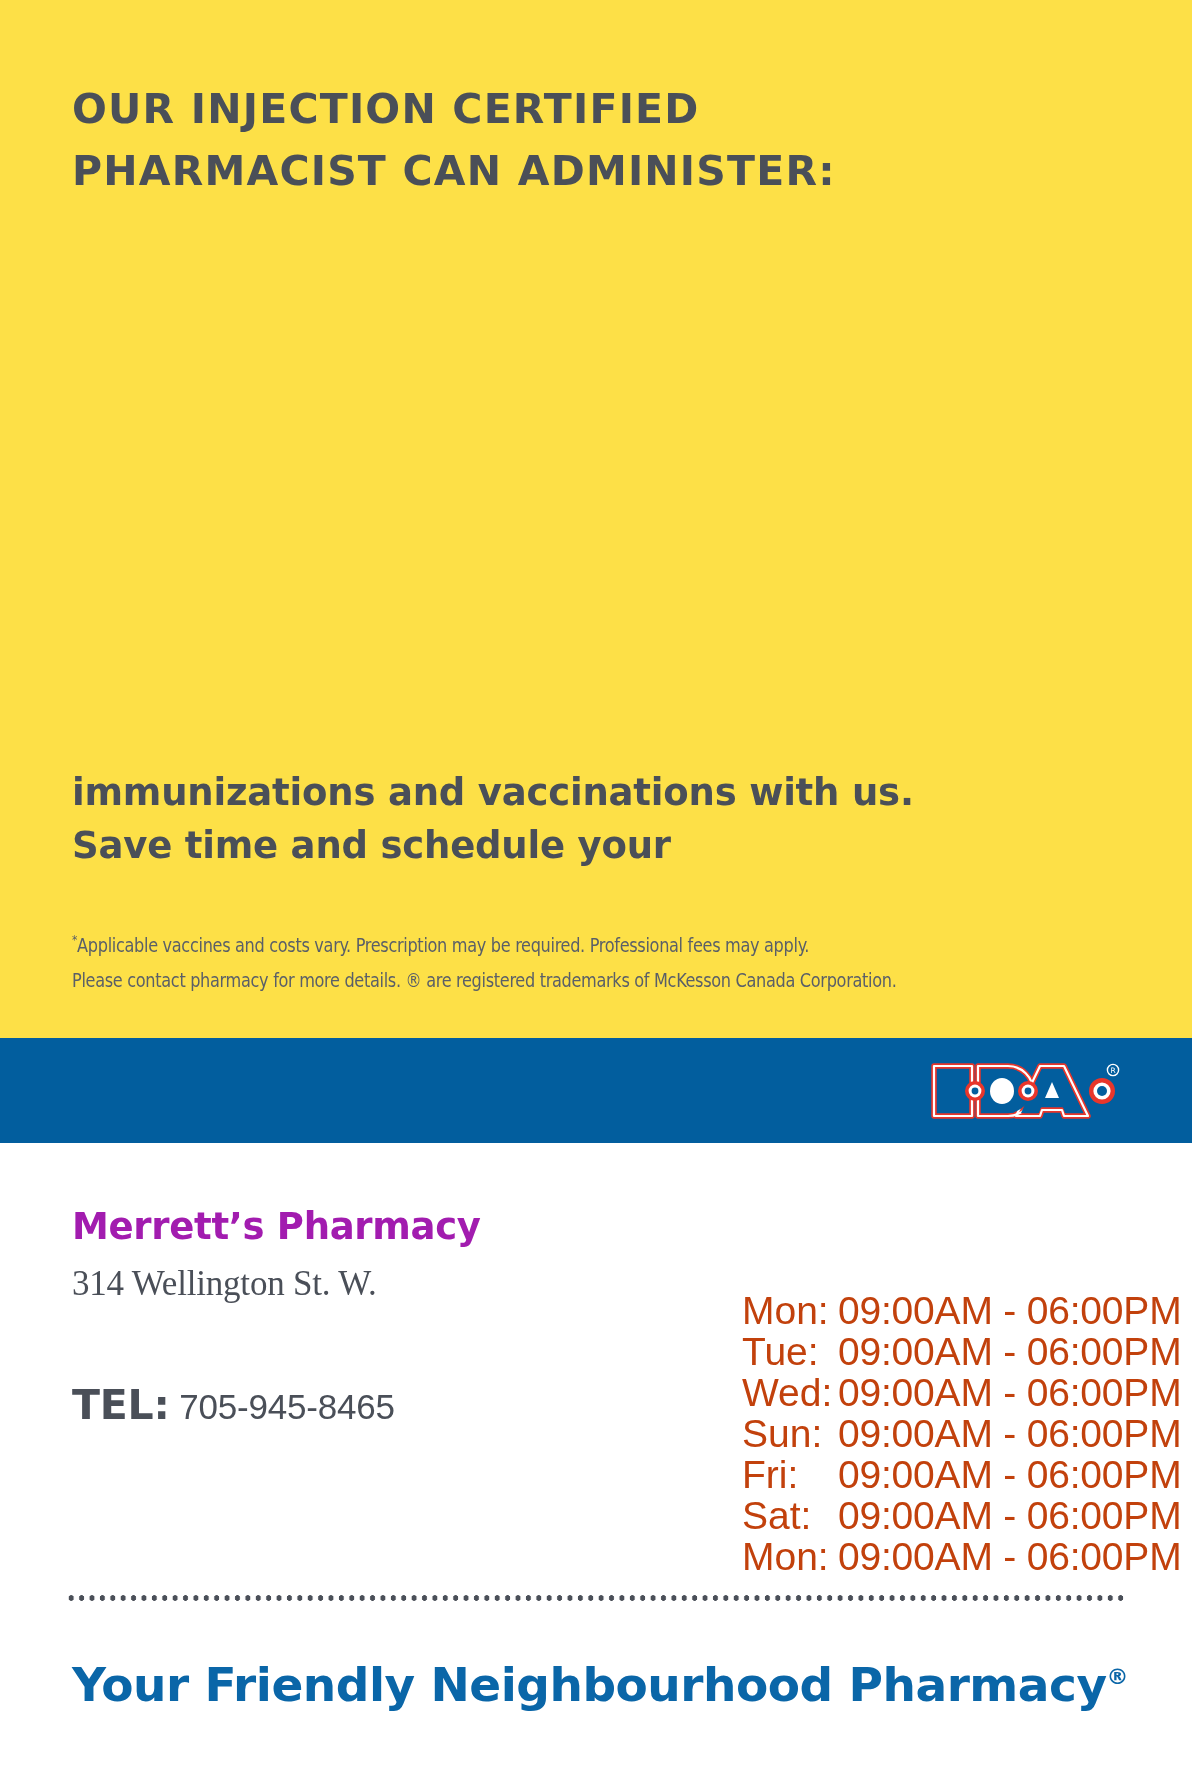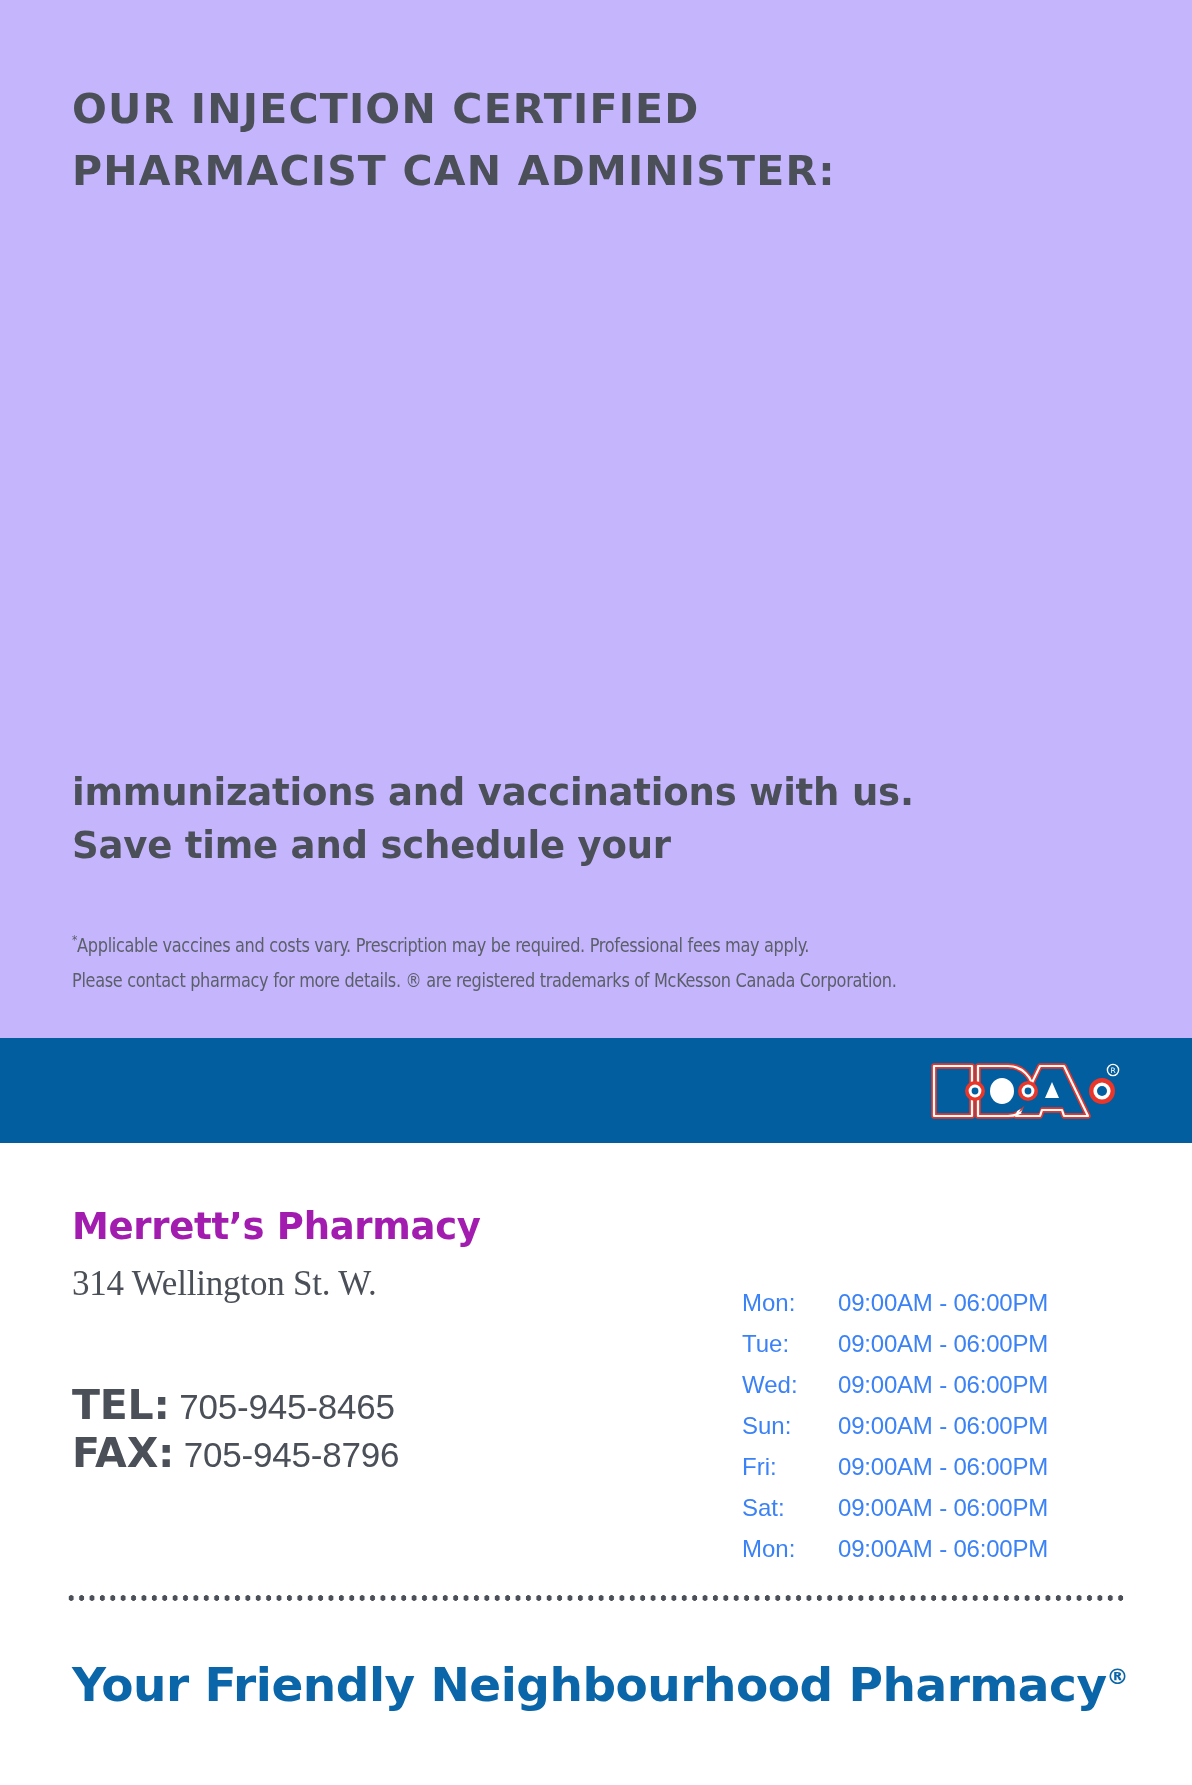--- a/index.html
+++ b/index.html
@@ -23,21 +23,21 @@
     background: #ffffff;
   }
 
   
   .top-panel {
     position: absolute;
     left: 0;
     top: 0;
     width: 1192px;
     height: 1038px;
-    background: #c4b5fd;
+    background: #fde047;
   }
 
   .headline {
     position: absolute;
     left: 72px;
     top: 78px;
     width: 940px;
     color: #4a4f58;
     font-family: "DejaVu Sans", sans-serif;
     font-weight: bold;
@@ -136,23 +136,23 @@
     font-family: "DejaVu Sans", sans-serif;
     font-weight: bold;
     font-size: 41px;
   }
 
   
   .hours {
     position: absolute;
     left: 742px;
     top: 1289px;
-    color: #3b82f6;
+    color: #c2410c;
     font-family: "Liberation Sans", sans-serif;
-    font-size: 24px;
+    font-size: 39px;
   }
   .hours-row {
     display: flex;
     align-items: baseline;
     height: 41px;
     white-space: nowrap;
   }
   .hours-day {
     width: 96px;
     flex: 0 0 96px;
@@ -263,21 +263,20 @@
   </div>
 
   <div class="store-name">Merrett’s Pharmacy</div>
 
   <div class="store-address">
     <span>314 Wellington St. W.</span>
   </div>
 
   <div class="store-contact">
     <span class="row"><span class="lbl">TEL:</span> <span>705-945-8465</span></span>
-    <span class="row"><span class="lbl">FAX:</span> <span>705-945-8796</span></span>
   </div>
 
   <div class="hours">
     <div class="hours-row">
       <span class="hours-day">Mon:</span>
       <span class="hours-time">09:00AM - 06:00PM</span>
     </div>
     <div class="hours-row">
       <span class="hours-day">Tue:</span>
       <span class="hours-time">09:00AM - 06:00PM</span>

